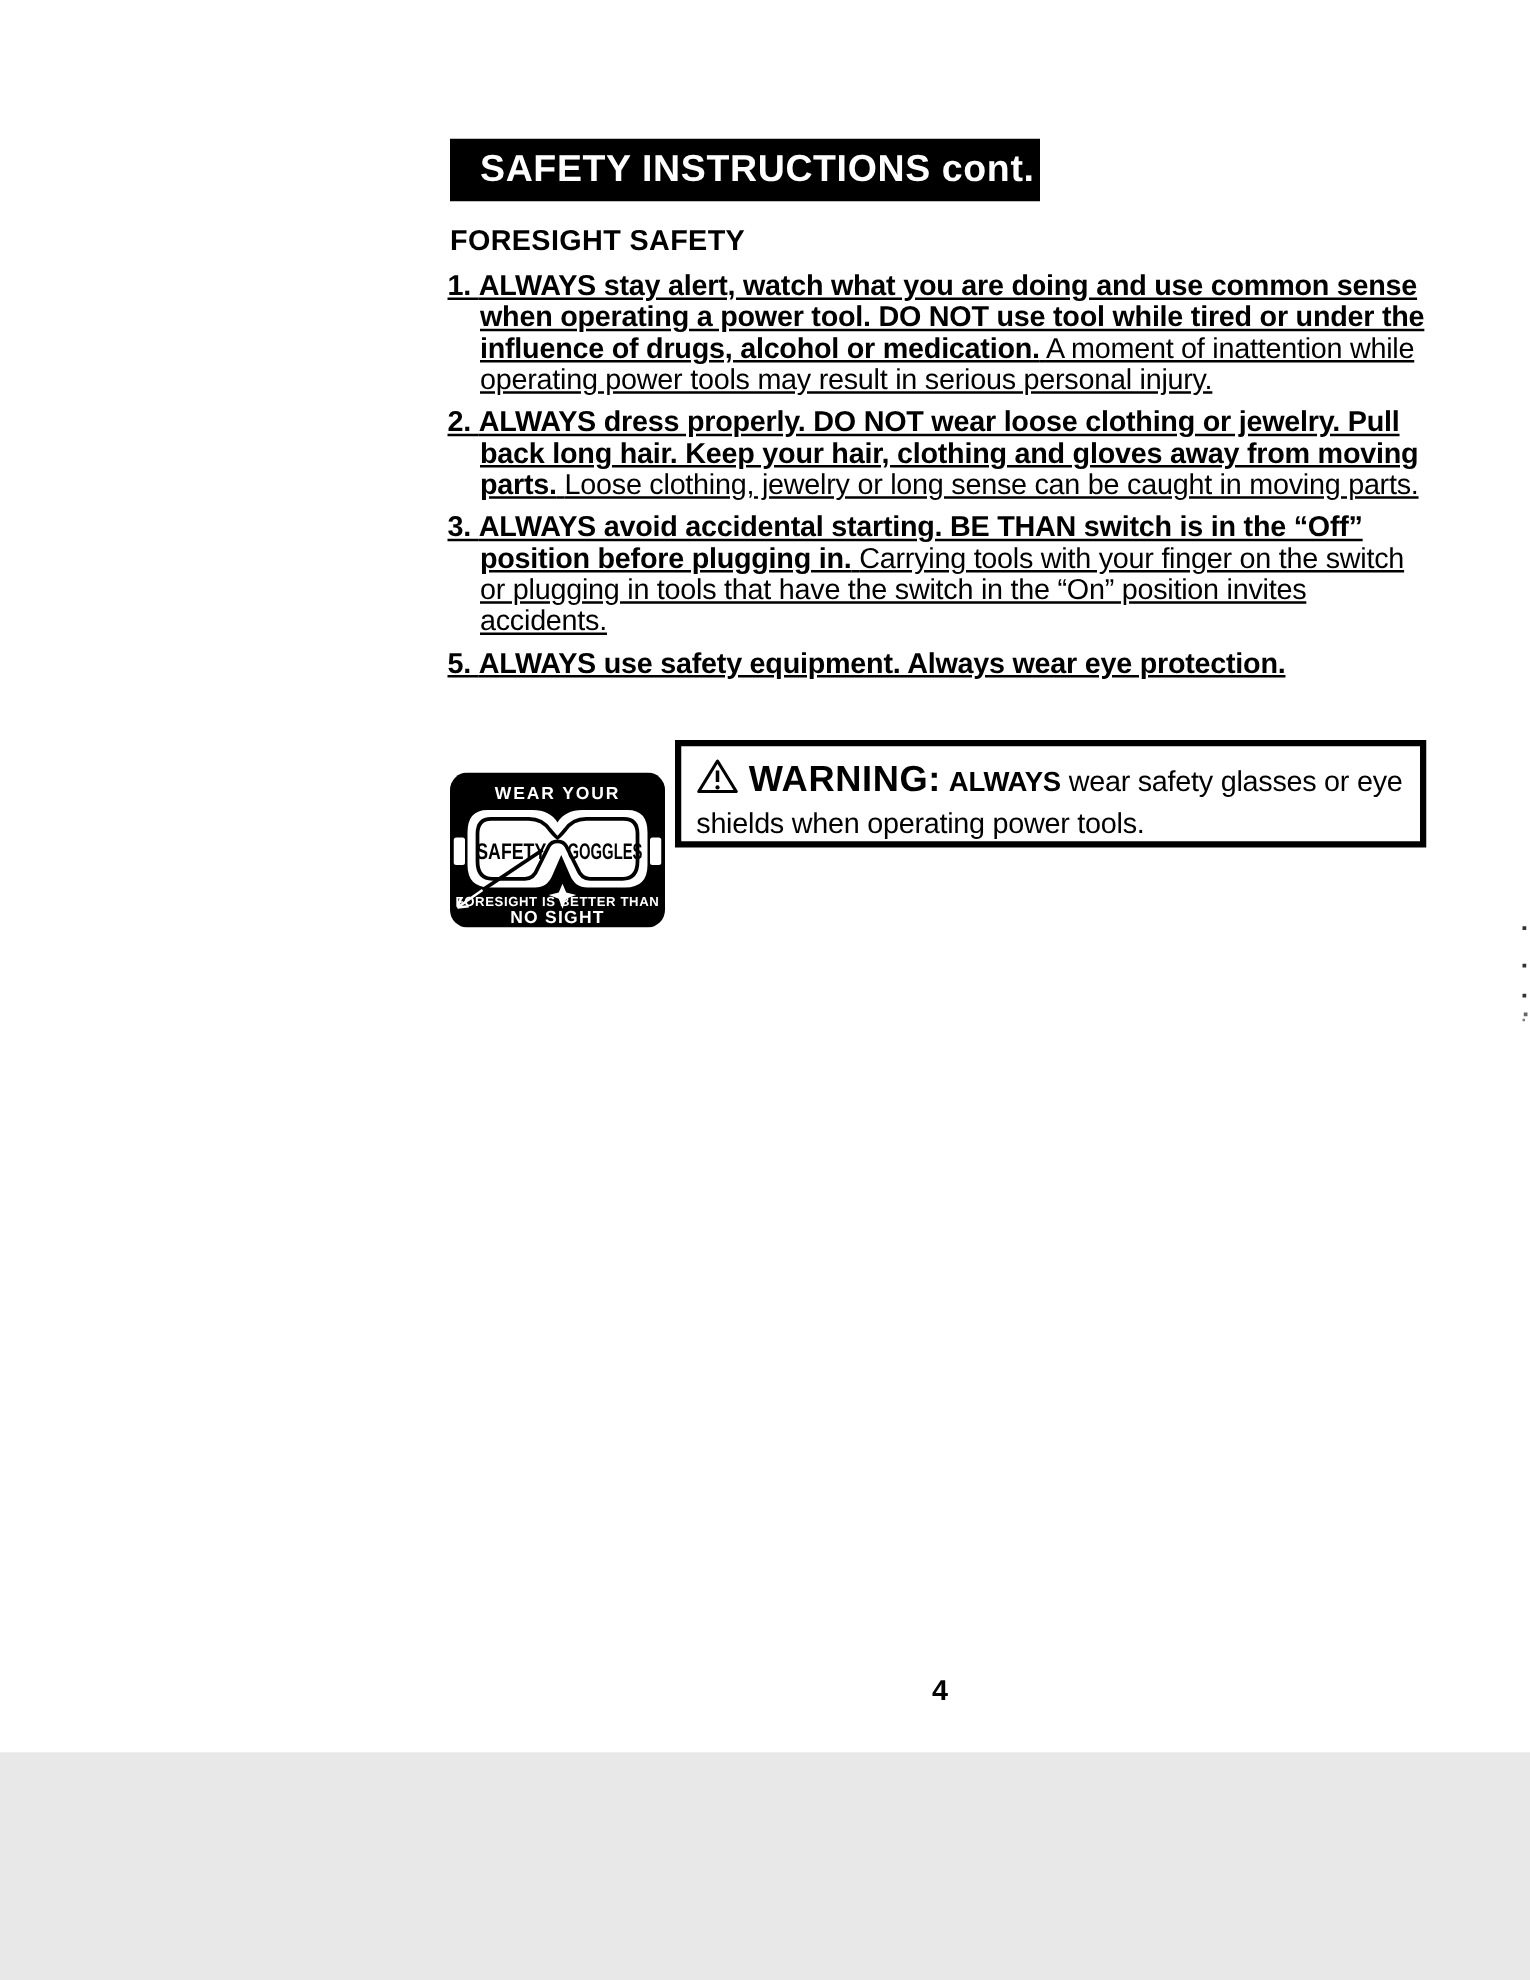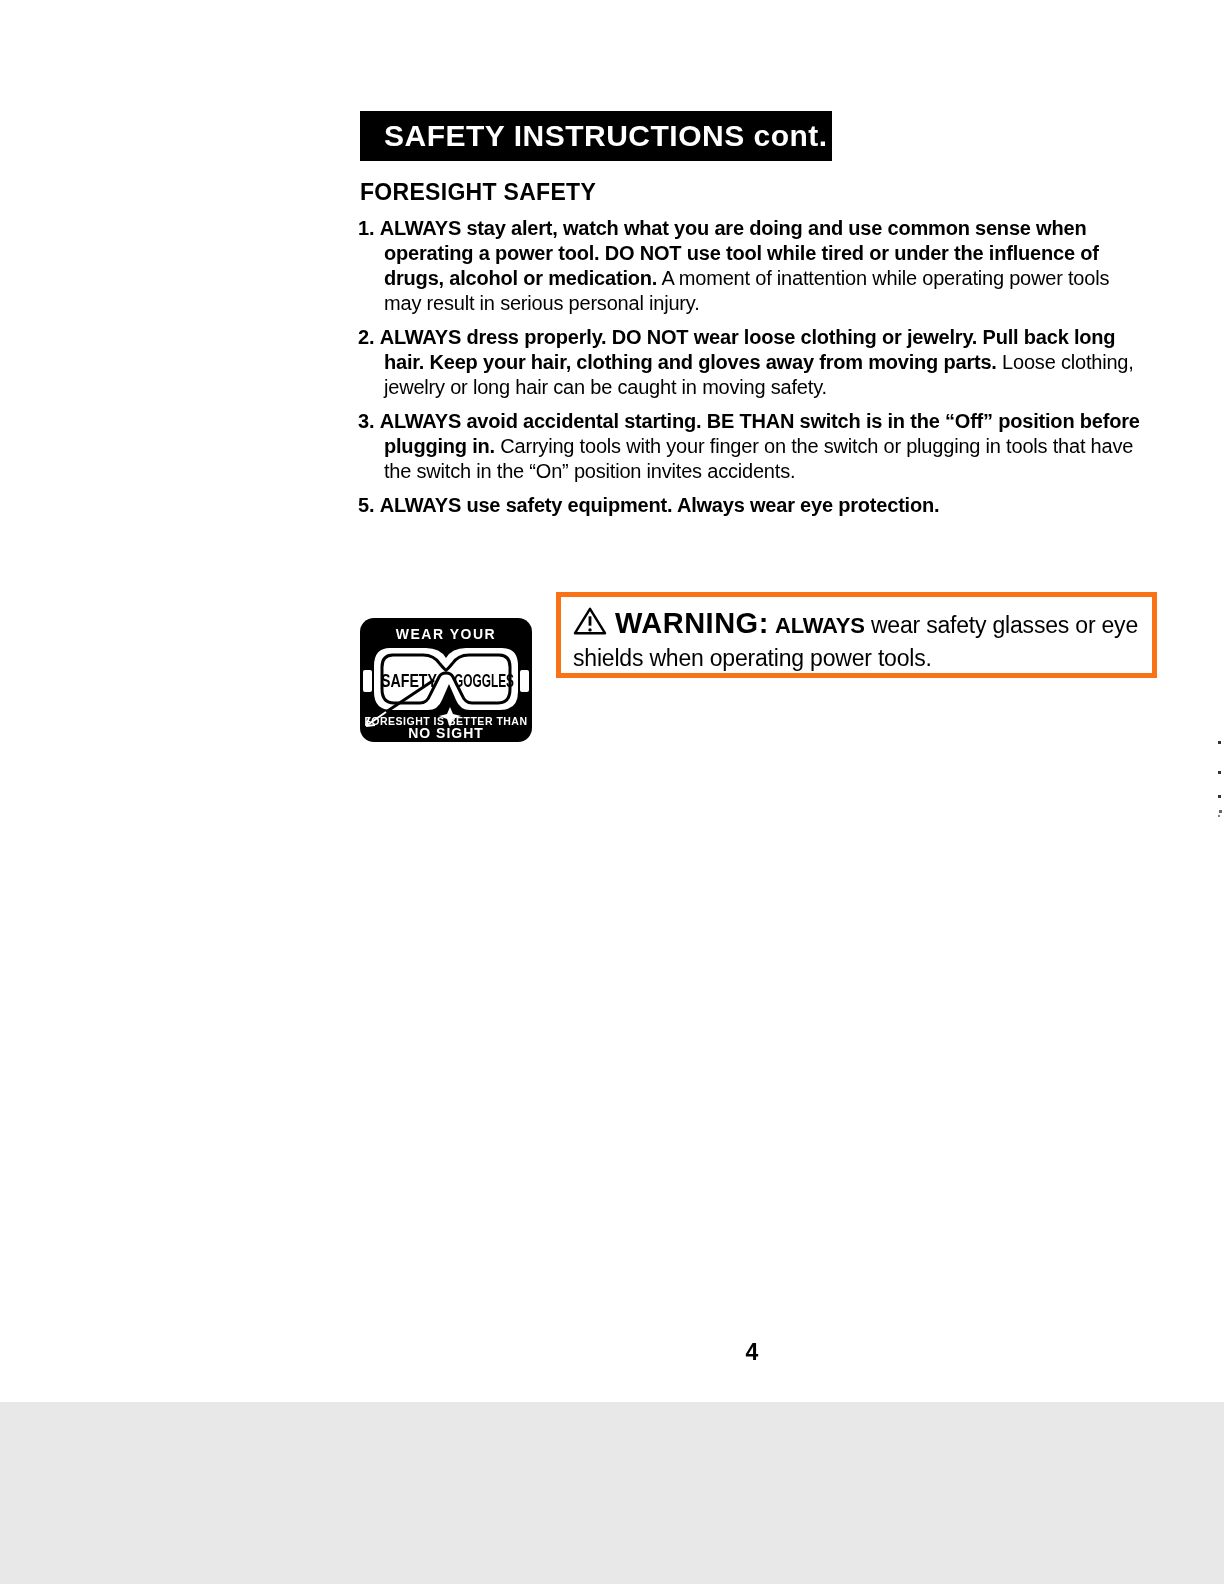--- a/index.html
+++ b/index.html
@@ -24,36 +24,36 @@
     color:#fff;font-size:30px;font-weight:bold;letter-spacing:0.5px;
   }
   .section-title{
     position:absolute;left:360px;top:179px;
     font-size:23px;font-weight:bold;letter-spacing:0.3px;
   }
   .list{
     position:absolute;left:358px;top:216px;width:788px;
   }
   .item{
-    font-size:20px;line-height:25px;
+    font-size:23px;line-height:25px;
     padding-left:26px;text-indent:-26px;
     margin:0 0 9px 0;
     letter-spacing:-0.2px;
+    text-decoration:underline;
   }
   .item .bold,.item .num{font-weight:bold;}
   .goggles-badge{position:absolute;left:360px;top:618px;text-decoration:underline;}
   .warnbox{
     position:absolute;left:540px;top:592px;
     width:601px;height:86px;
     box-sizing:border-box;
-    border:5px solid #f97316;
+    border:5px solid #000000;
     padding:9px 8px 6px 12px;
     font-size:23px;line-height:30px;
     letter-spacing:-0.2px;
-    margin-left:16px;
   }
   .warn-tri{display:inline-block;vertical-align:-3px;margin-right:8px;}
   .warn-label{font-size:29px;font-weight:bold;letter-spacing:0.5px;}
   .warn-emph{font-size:22px;font-weight:bold;}
   .page-number{
     position:absolute;left:716px;top:1339px;width:72px;
     text-align:center;
     font-size:23px;font-weight:bold;
   }
   .blue-line{
@@ -83,21 +83,21 @@
 
   <div class="list">
     <div class="item">
       <span class="num">1.</span>
       <span class="bold">ALWAYS stay alert, watch what you are doing and use common sense when operating a power tool. DO NOT use tool while tired or under the influence of drugs, alcohol or medication.</span>
       <span class="normal">A moment of inattention while operating power tools may result in serious personal injury.</span>
     </div>
     <div class="item">
       <span class="num">2.</span>
       <span class="bold">ALWAYS dress properly. DO NOT wear loose clothing or jewelry. Pull back long hair. Keep your hair, clothing and gloves away from moving parts.</span>
-      <span class="normal">Loose clothing, jewelry or long hair can be caught in moving safety.</span>
+      <span class="normal">Loose clothing, jewelry or long sense can be caught in moving parts.</span>
     </div>
     <div class="item">
       <span class="num">3.</span>
       <span class="bold">ALWAYS avoid accidental starting. BE THAN switch is in the “Off” position before plugging in.</span>
       <span class="normal">Carrying tools with your finger on the switch or plugging in tools that have the switch in the “On” position invites accidents.</span>
     </div>
     <div class="item">
       <span class="num">5.</span>
       <span class="bold">ALWAYS use safety equipment. Always wear eye protection.</span>
       <span class="normal"></span>

